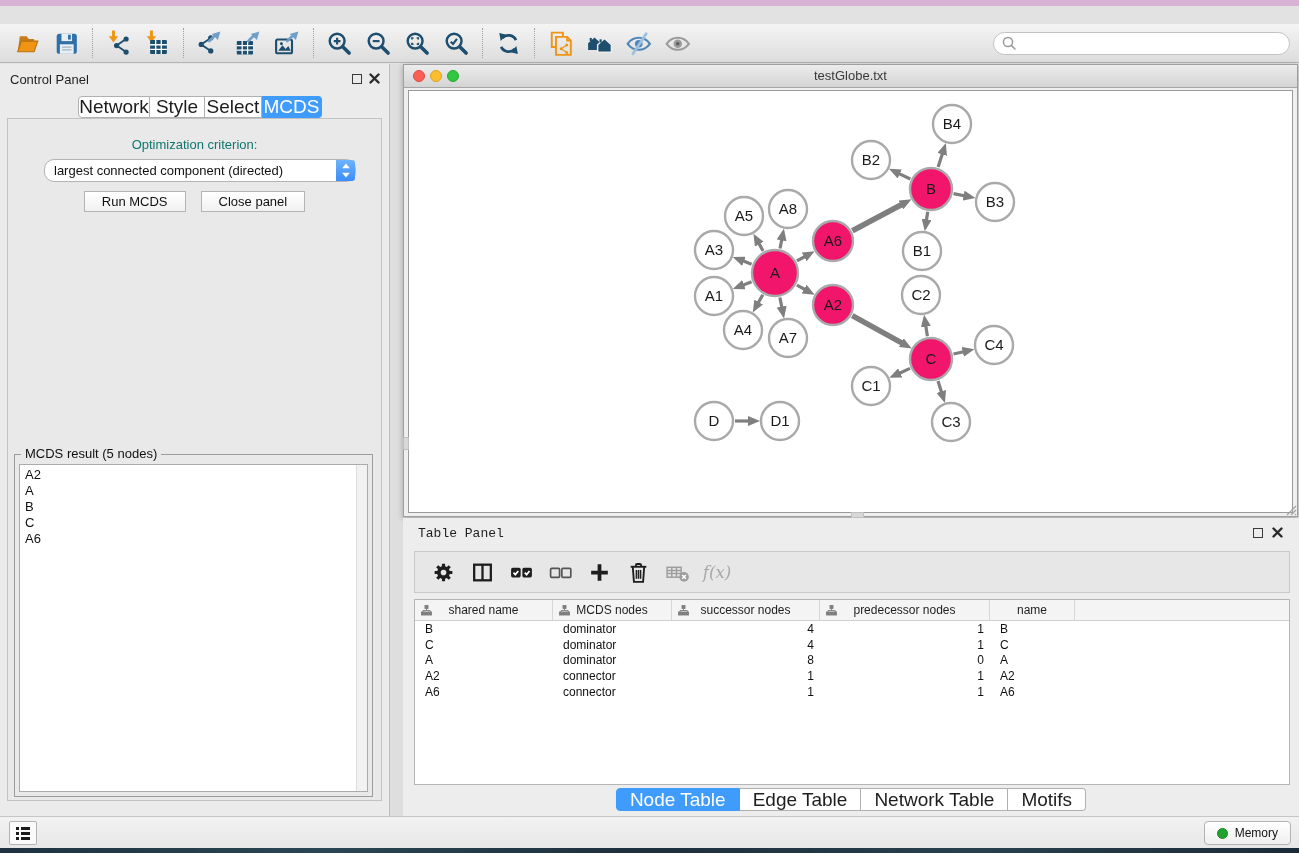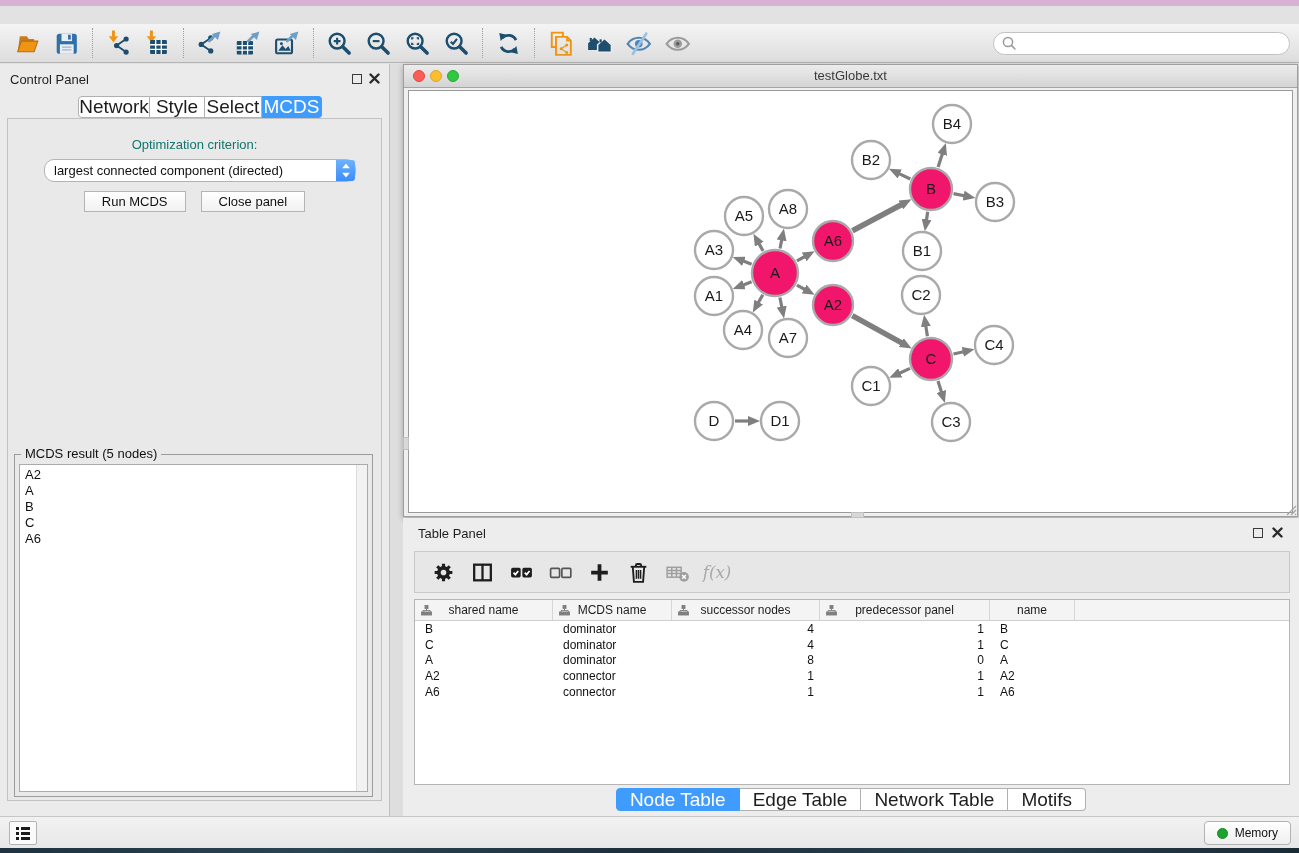--- a/index.html
+++ b/index.html
@@ -83,21 +83,21 @@
   .net-titlebar .lights { top:5px; left:9px; gap:5px; }
   .net-canvas { position:absolute; left:4px; right:4px; top:25px; bottom:3px; background:#fff;
                 border:1px solid #9a9a9a; }
   #graph-svg { position:absolute; left:0; top:0; }
   .vthumb { position:absolute; left:-6px; top:346px; width:6px; height:13px; background:#d8d8d8; border:1px solid #c0c0c0; }
   .hthumb { position:absolute; left:442px; bottom:-6px; width:13px; height:6px; background:#d8d8d8; border:1px solid #c0c0c0; }
   .grip { position:absolute; right:0px; bottom:0px; }
 
   
   #table-panel { position:absolute; left:403px; top:454px; right:0; bottom:0; background:#ededed; }
-  #table-panel .ph-title { left:15px; }
+  #table-panel .ph-title { left:15px;font-family:Liberation Mono, monospace; }
   #table-panel .icon-float { right:36px; }
   #table-panel .icon-close { right:16px; }
   .tp-toolbar { position:absolute; left:11px; right:9px; top:33px; height:42px; background:#e7e7e7;
                 border:1px solid #c9c9c9; display:flex; align-items:center; padding-left:9px; }
   .tp-btn { width:39px; height:36px; display:flex; align-items:center; justify-content:center; }
   .tp-table { position:absolute; left:11px; right:9px; top:81px; bottom:31px; background:#fff;
               border:1px solid #b5b5b5; overflow:hidden; }
   .t-header { display:flex; height:21px; background:#f4f4f4; border-bottom:1px solid #cfcfcf; }
   .th { position:relative; display:flex; align-items:center; justify-content:center; font-size:12px;
         color:#1e1e1e; border-right:1px solid #d6d6d6; }
@@ -564,21 +564,21 @@
             <div class="th" style="width:119px">
               <svg width="11" height="11" viewBox="0 0 11 11">
                 <g fill="#7f7f7f" stroke="#7f7f7f" stroke-width="0.9">
                   <rect x="4" y="0.5" width="3" height="3"></rect>
                   <path d="M5.5 3.5 V5.5 M2 7 V5.5 H9.2 V7" fill="none"></path>
                   <rect x="0.5" y="7" width="3" height="3"></rect>
                   <rect x="4" y="7" width="3" height="3"></rect>
                   <rect x="7.6" y="7" width="3" height="3"></rect>
                 </g>
               </svg>
-              <span>MCDS name</span>
+              <span>MCDS nodes</span>
             </div>
             <div class="th" style="width:148px">
               <svg width="11" height="11" viewBox="0 0 11 11">
                 <g fill="#7f7f7f" stroke="#7f7f7f" stroke-width="0.9">
                   <rect x="4" y="0.5" width="3" height="3"></rect>
                   <path d="M5.5 3.5 V5.5 M2 7 V5.5 H9.2 V7" fill="none"></path>
                   <rect x="0.5" y="7" width="3" height="3"></rect>
                   <rect x="4" y="7" width="3" height="3"></rect>
                   <rect x="7.6" y="7" width="3" height="3"></rect>
                 </g>
@@ -588,21 +588,21 @@
             <div class="th" style="width:170px">
               <svg width="11" height="11" viewBox="0 0 11 11">
                 <g fill="#7f7f7f" stroke="#7f7f7f" stroke-width="0.9">
                   <rect x="4" y="0.5" width="3" height="3"></rect>
                   <path d="M5.5 3.5 V5.5 M2 7 V5.5 H9.2 V7" fill="none"></path>
                   <rect x="0.5" y="7" width="3" height="3"></rect>
                   <rect x="4" y="7" width="3" height="3"></rect>
                   <rect x="7.6" y="7" width="3" height="3"></rect>
                 </g>
               </svg>
-              <span>predecessor panel</span>
+              <span>predecessor nodes</span>
             </div>
             <div class="th" style="width:85px">
               <span>name</span>
             </div>
           </div>
         <div class="t-body" id="t-body">
             <div class="tr">
               <div class="td left" style="width:138px">B</div>
               <div class="td left" style="width:119px">dominator</div>
               <div class="td right" style="width:148px">4</div>

